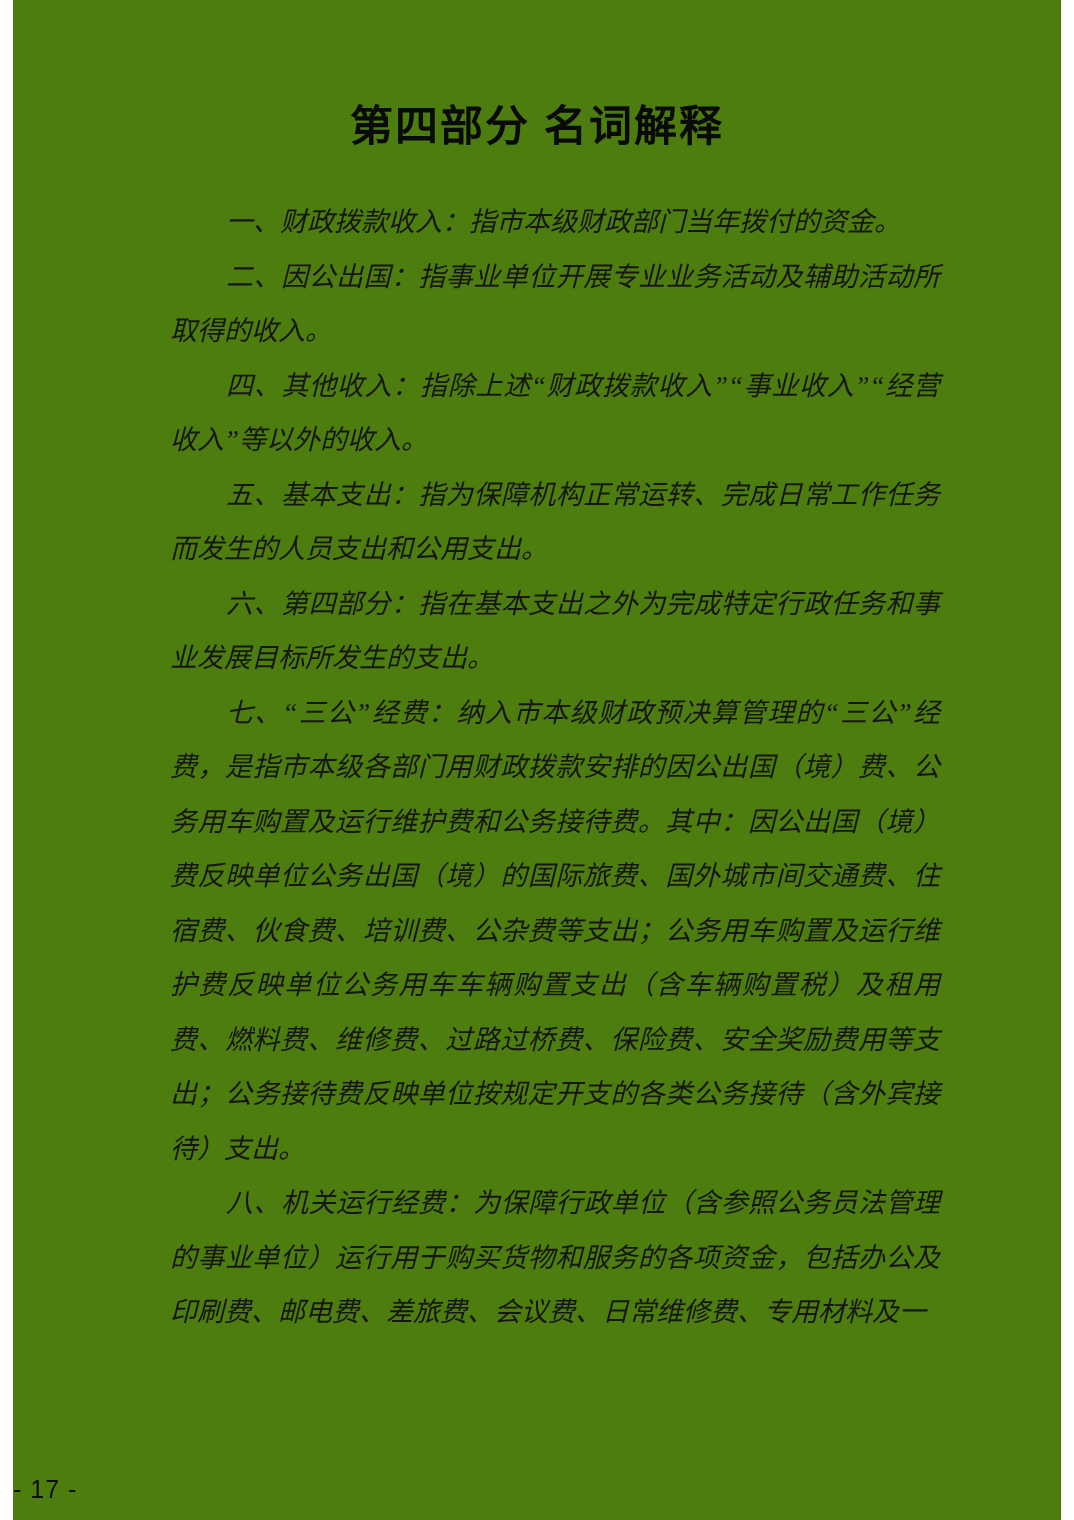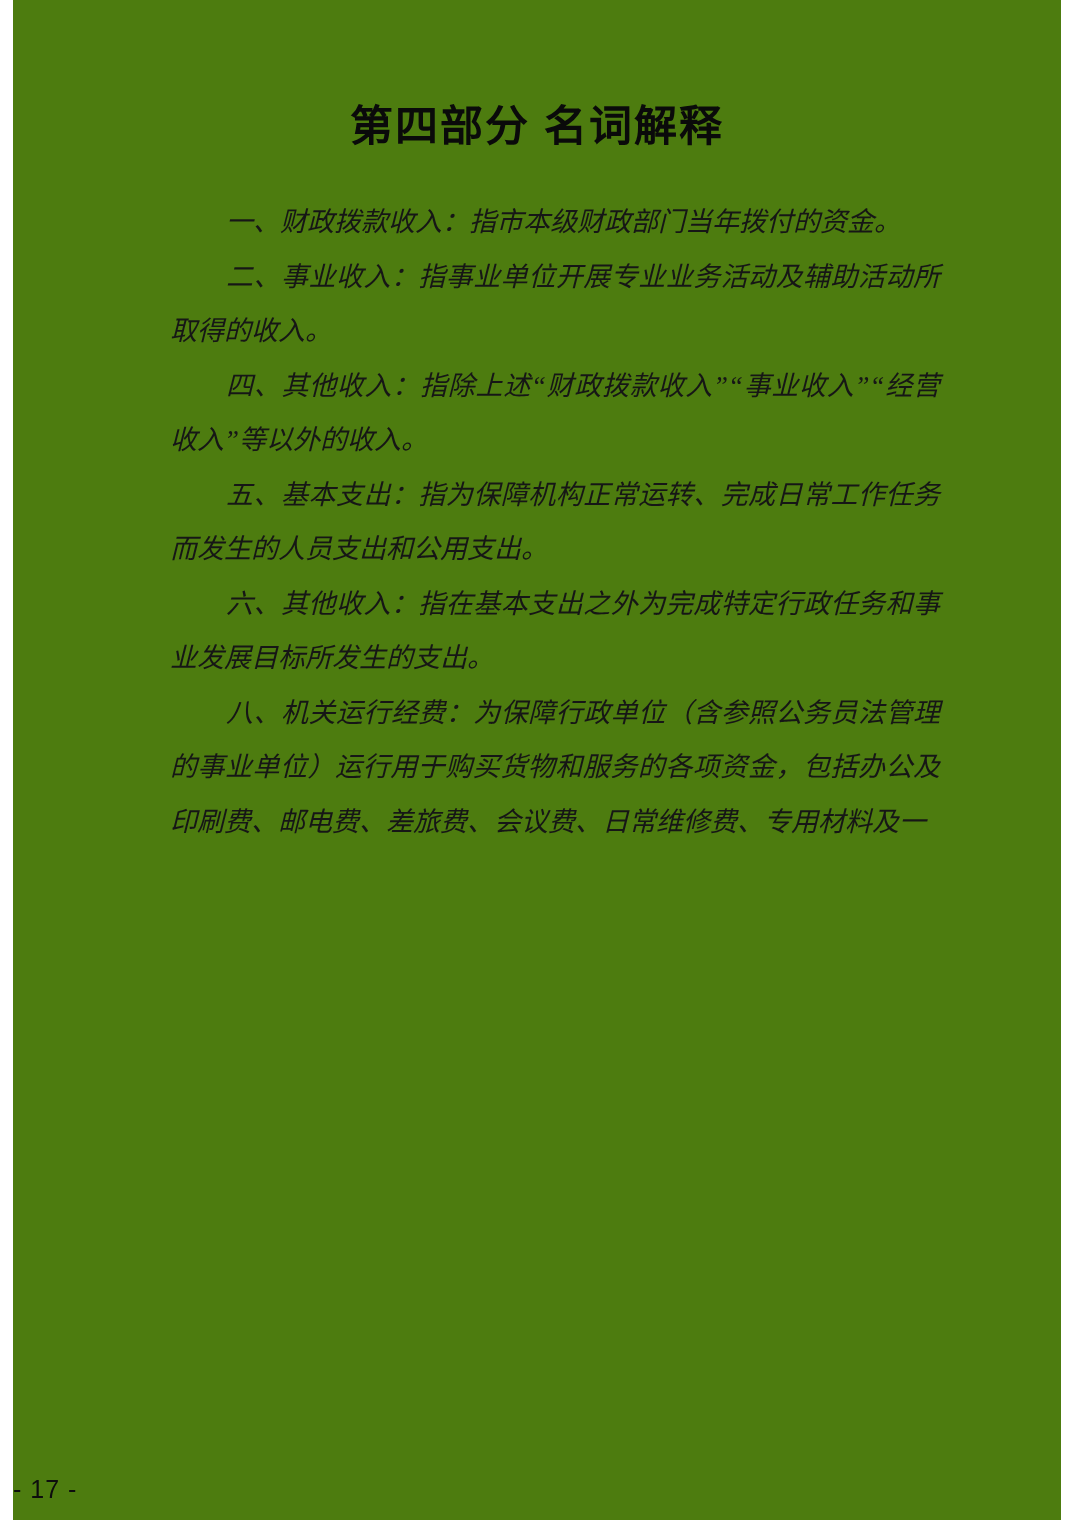--- a/index.html
+++ b/index.html
@@ -57,22 +57,23 @@
 </style>
 </head>
 <body>
 
 <div class="page">
 
   <h1 class="doc-title">第四部分 名词解释</h1>
 
   <div class="doc-body">
     <p>一、财政拨款收入：指市本级财政部门当年拨付的资金。</p>
-    <p>二、事业收入：指事业单位开展专业业务活动及辅助活动所取得的收入。</p>
+    <p>二、因公出国：指事业单位开展专业业务活动及辅助活动所取得的收入。</p>
     <p>四、其他收入：指除上述“财政拨款收入”“事业收入”“经营收入”等以外的收入。</p>
     <p>五、基本支出：指为保障机构正常运转、完成日常工作任务而发生的人员支出和公用支出。</p>
-    <p>六、其他收入：指在基本支出之外为完成特定行政任务和事业发展目标所发生的支出。</p>
+    <p>六、第四部分：指在基本支出之外为完成特定行政任务和事业发展目标所发生的支出。</p>
+    <p>七、“三公”经费：纳入市本级财政预决算管理的“三公”经费，是指市本级各部门用财政拨款安排的因公出国（境）费、公务用车购置及运行维护费和公务接待费。其中：因公出国（境）费反映单位公务出国（境）的国际旅费、国外城市间交通费、住宿费、伙食费、培训费、公杂费等支出；公务用车购置及运行维护费反映单位公务用车车辆购置支出（含车辆购置税）及租用费、燃料费、维修费、过路过桥费、保险费、安全奖励费用等支出；公务接待费反映单位按规定开支的各类公务接待（含外宾接待）支出。</p>
     <p>八、机关运行经费：为保障行政单位（含参照公务员法管理的事业单位）运行用于购买货物和服务的各项资金，包括办公及印刷费、邮电费、差旅费、会议费、日常维修费、专用材料及一</p>
   </div>
 
   <div class="page-footer">- 17 -</div>
 
 </div>
 
 </body></html>

